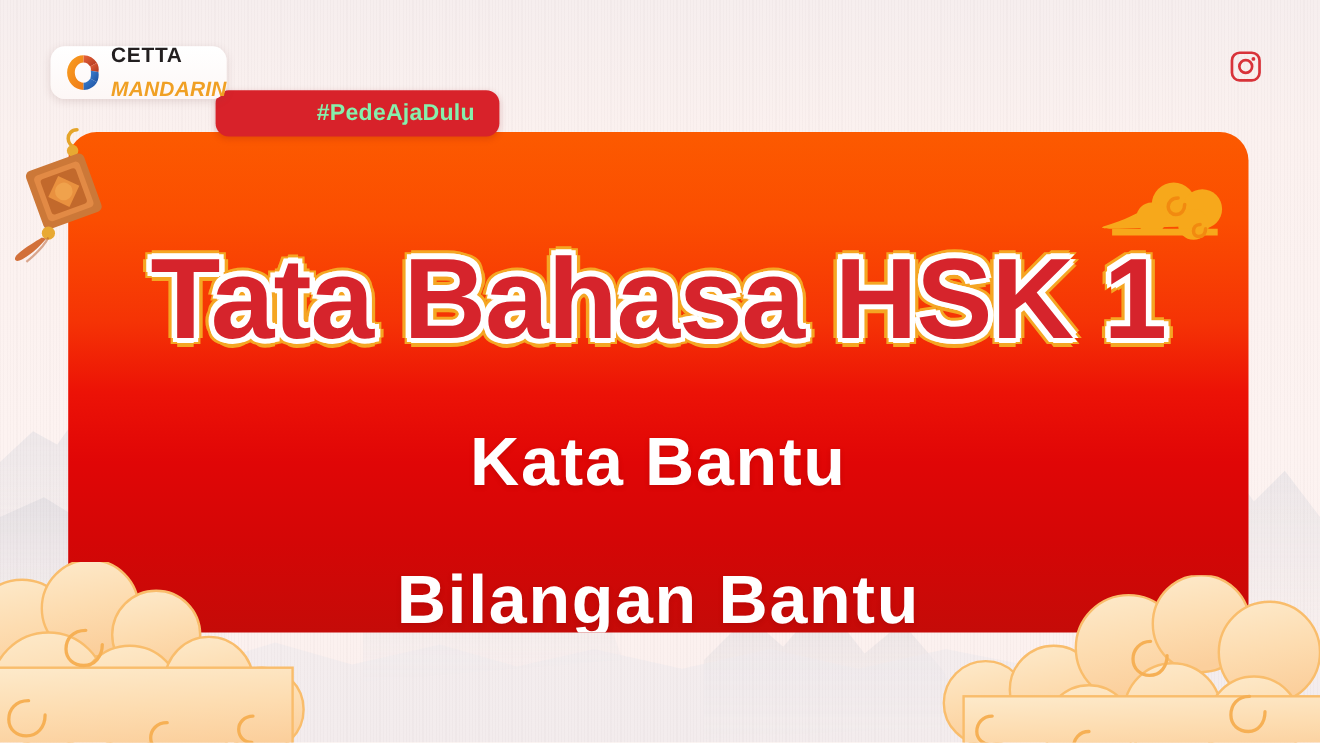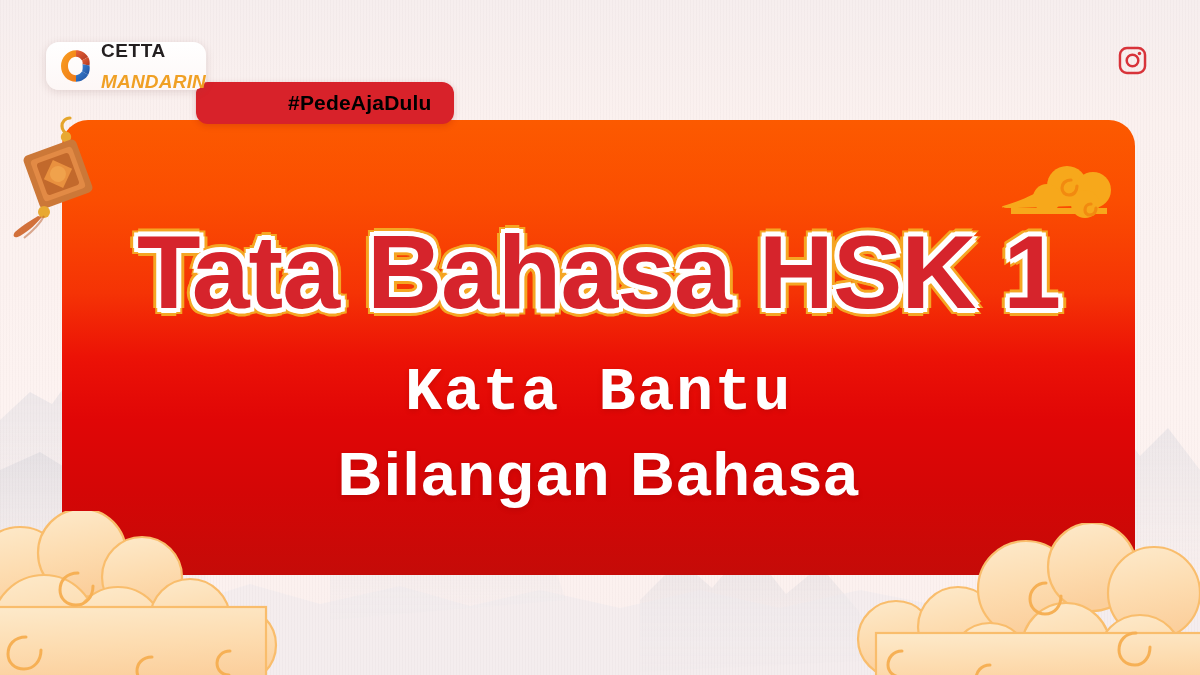--- a/index.html
+++ b/index.html
@@ -32,21 +32,21 @@
     z-index:30;
   }
   .brand-group{ display:flex; align-items:center; position:relative; }
 
   .hashtag-pill{
     position:absolute; left:150px; top:52px;
     height:42px; padding:0 22px 0 92px;
     background:#d8222a;
     border-radius:12px;
     display:flex; align-items:center;
-    color:#000000; font-size:21px; font-weight:bold;
+    color:#86efac; font-size:21px; font-weight:bold;
     letter-spacing:.2px;
     box-shadow:0 2px 6px rgba(140,20,25,.22);
     white-space:nowrap;
   }
   .logo-card{
     position:relative; z-index:2;
     width:160px; height:48px;
     background:linear-gradient(180deg,#ffffff 0%,#fdf7f6 100%);
     border-radius:13px;
     box-shadow:0 2px 8px rgba(120,80,80,.18);
@@ -79,21 +79,21 @@
     overflow:hidden;
     z-index:10;
   }
   .card-cloud-tr{ position:absolute; right:8px; top:22px; }
 
   
   .titles{
     position:absolute; left:0; right:0; top:0; bottom:0;
     display:flex; flex-direction:column; align-items:center;
     justify-content:flex-start; padding-top:100px;
-    z-index:20; pointer-events:none;
+    z-index:20; pointer-events:none;gap:44px;
   }
   .main-title{
     font-size:104px; font-weight:bold;
     letter-spacing:-1px;
     color:#d6242c;
     line-height:1;
     -webkit-text-stroke:0;
     text-shadow:
       -3px 0 0 #ffffff, 3px 0 0 #ffffff, 0 -3px 0 #ffffff, 0 3px 0 #ffffff,
       -3px -3px 0 #ffffff, 3px -3px 0 #ffffff, -3px 3px 0 #ffffff, 3px 3px 0 #ffffff,
@@ -102,21 +102,21 @@
       -6px 0 0 #f5a623, 6px 0 0 #f5a623, 0 -6px 0 #f5a623, 0 6px 0 #f5a623,
       -5px -5px 0 #f5a623, 5px -5px 0 #f5a623, -5px 5px 0 #f5a623, 5px 5px 0 #f5a623,
       -8px 0 0 #f5a623, 8px 0 0 #f5a623, 0 -8px 0 #f5a623, 0 8px 0 #f5a623,
       -6px -6px 0 #f5a623, 6px -6px 0 #f5a623, -6px 6px 0 #f5a623, 6px 6px 0 #f5a623;
   }
   .sub-line{
     color:#ffffff; font-weight:bold;
     font-size:62px; line-height:1.12; letter-spacing:1.5px;
     text-shadow:0 2px 5px rgba(120,0,0,.22);
   }
-  .sub-line.first{ margin-top:34px;font-family:Liberation Mono, monospace; }
+  .sub-line.first{ margin-top:18px; }
   .sub-line.second{ margin-top:12px; }
 
   
   .ornament{ position:absolute; left:4px; top:112px; z-index:25; }
 
   
   .clouds-bottom-left{ position:absolute; left:-14px; bottom:-6px; z-index:28; }
   .clouds-bottom-right{ position:absolute; right:-10px; bottom:-8px; z-index:28; }
 </style>
 </head>
@@ -224,21 +224,21 @@
     </g>
     <g fill="none" stroke="#f28a10" stroke-width="3.2" stroke-linecap="round">
       <path d="M74,38 C68,38 65,42 65,46 C65,50 68,53 72,53 C77,53 80,49 80,44"></path>
       <path d="M94,62 C90,62 88,65 88,68 C88,71 90,73 93,73 C97,73 99,70 99,66"></path>
     </g>
   </svg>
 
   <div class="titles">
     <div class="main-title">Tata Bahasa HSK 1</div>
     <div class="sub-line first">Kata Bantu</div>
-    <div class="sub-line second">Bilangan Bahasa</div>
+    <div class="sub-line second">Bilangan Bantu</div>
   </div>
 </div>
 
 <svg class="clouds-bottom-left" width="420" height="170" viewBox="0 0 420 170">
   <defs>
     <linearGradient id="cloudFillL" x1="0" y1="0" x2="0.2" y2="1">
       <stop offset="0%" stop-color="#fdeacb"></stop>
       <stop offset="55%" stop-color="#fddcb0"></stop>
       <stop offset="100%" stop-color="#fbcf9c"></stop>
     </linearGradient>

